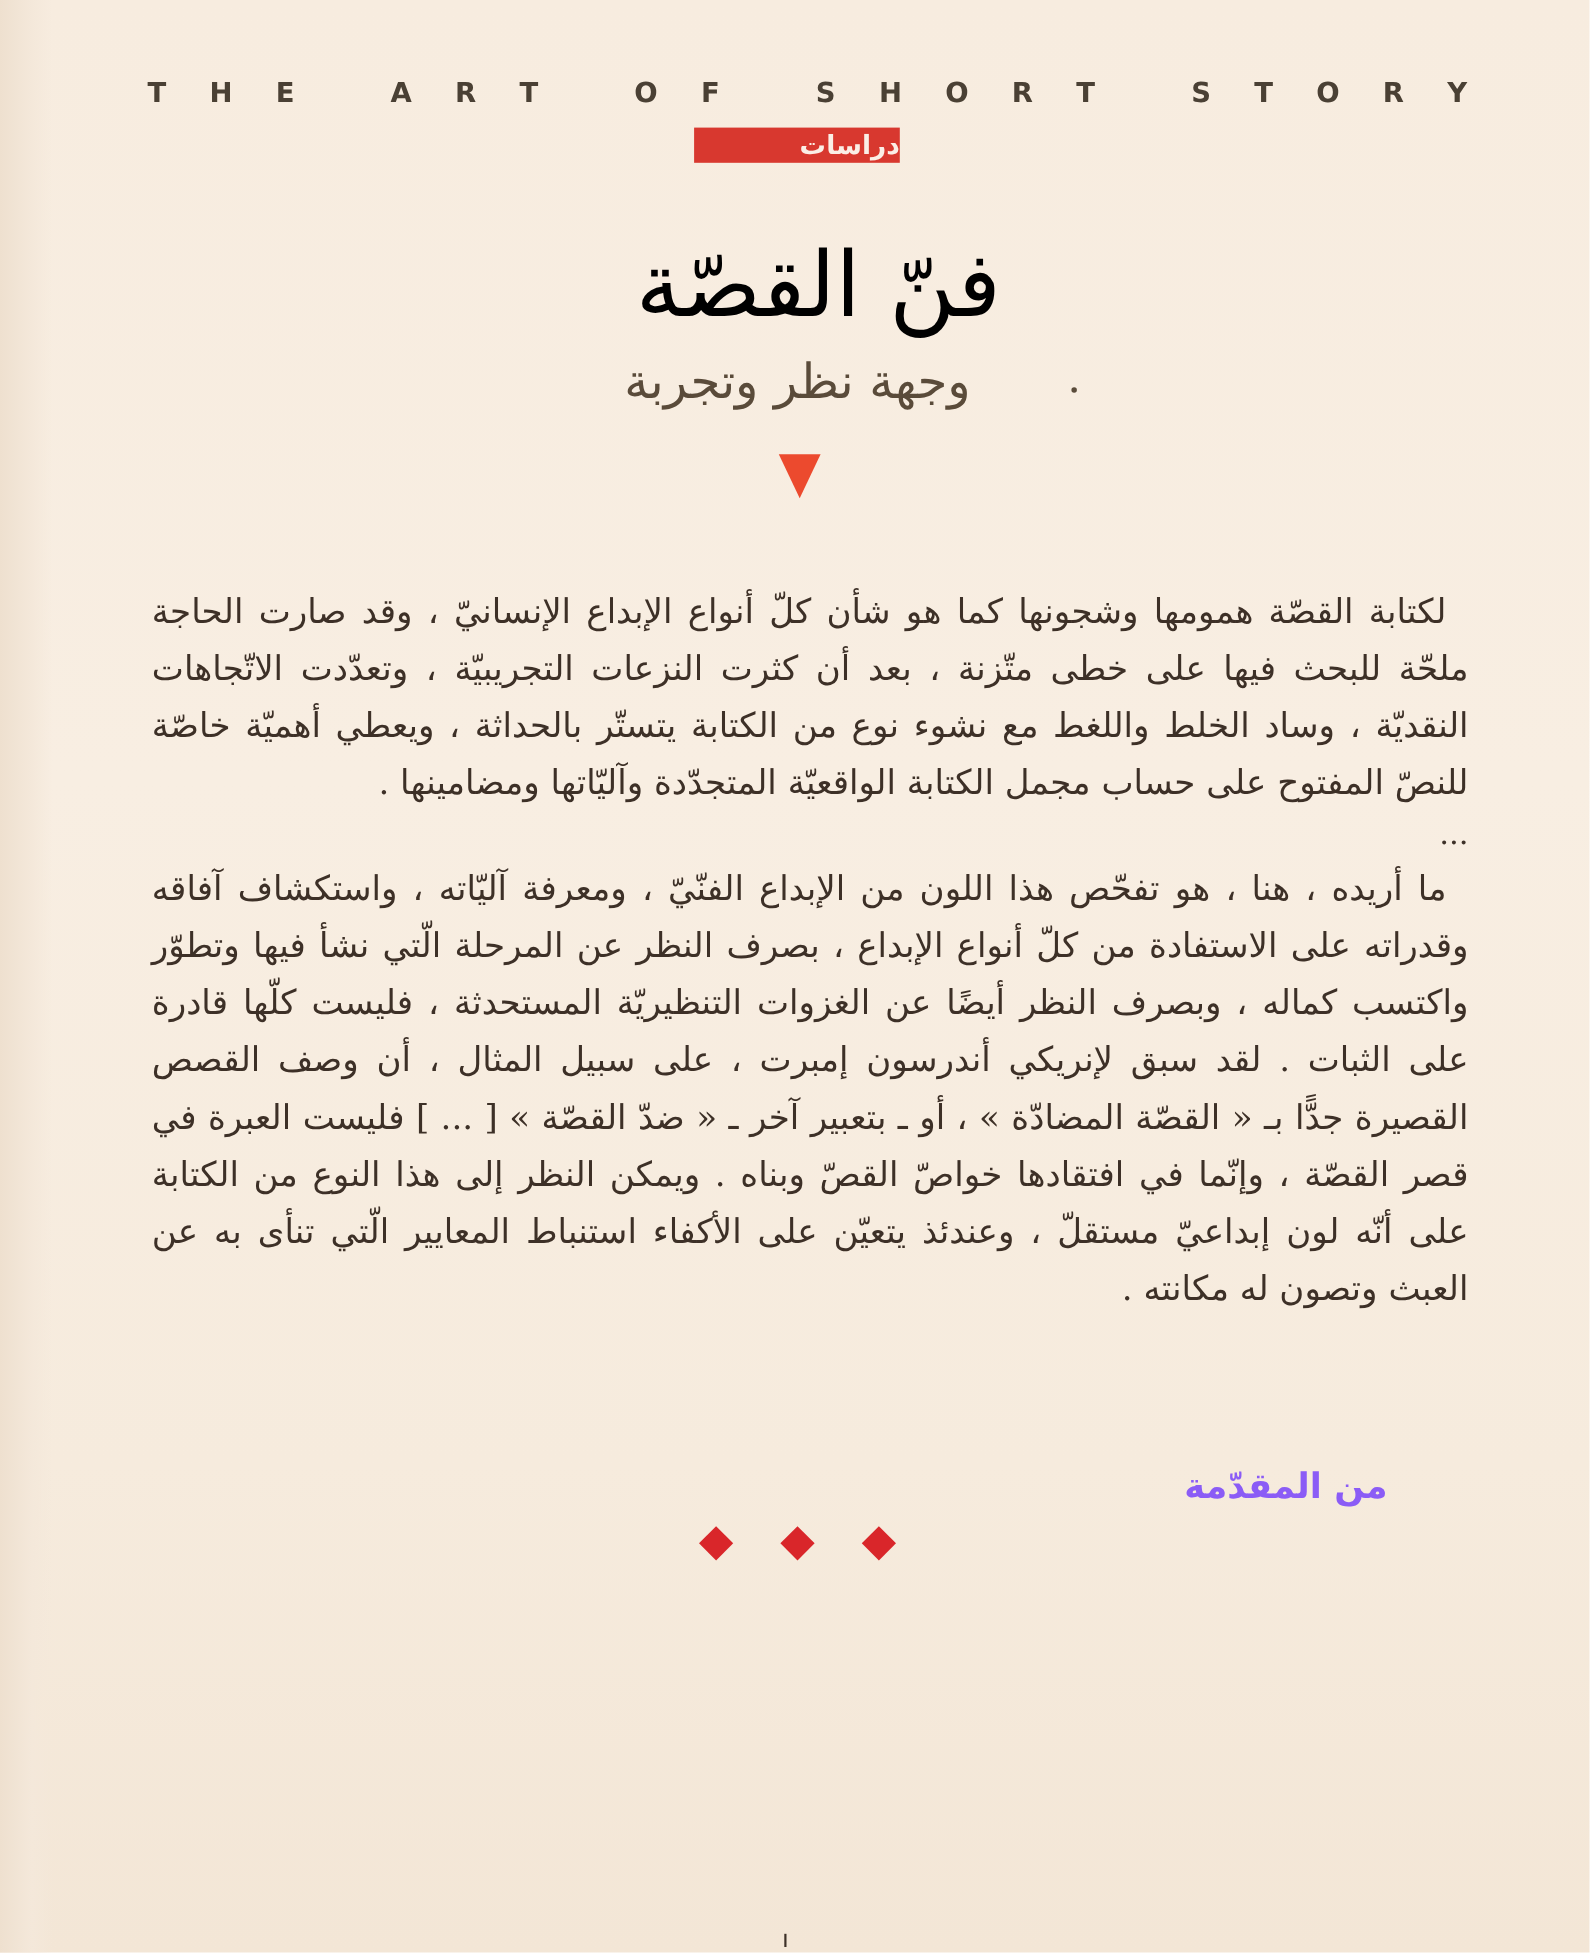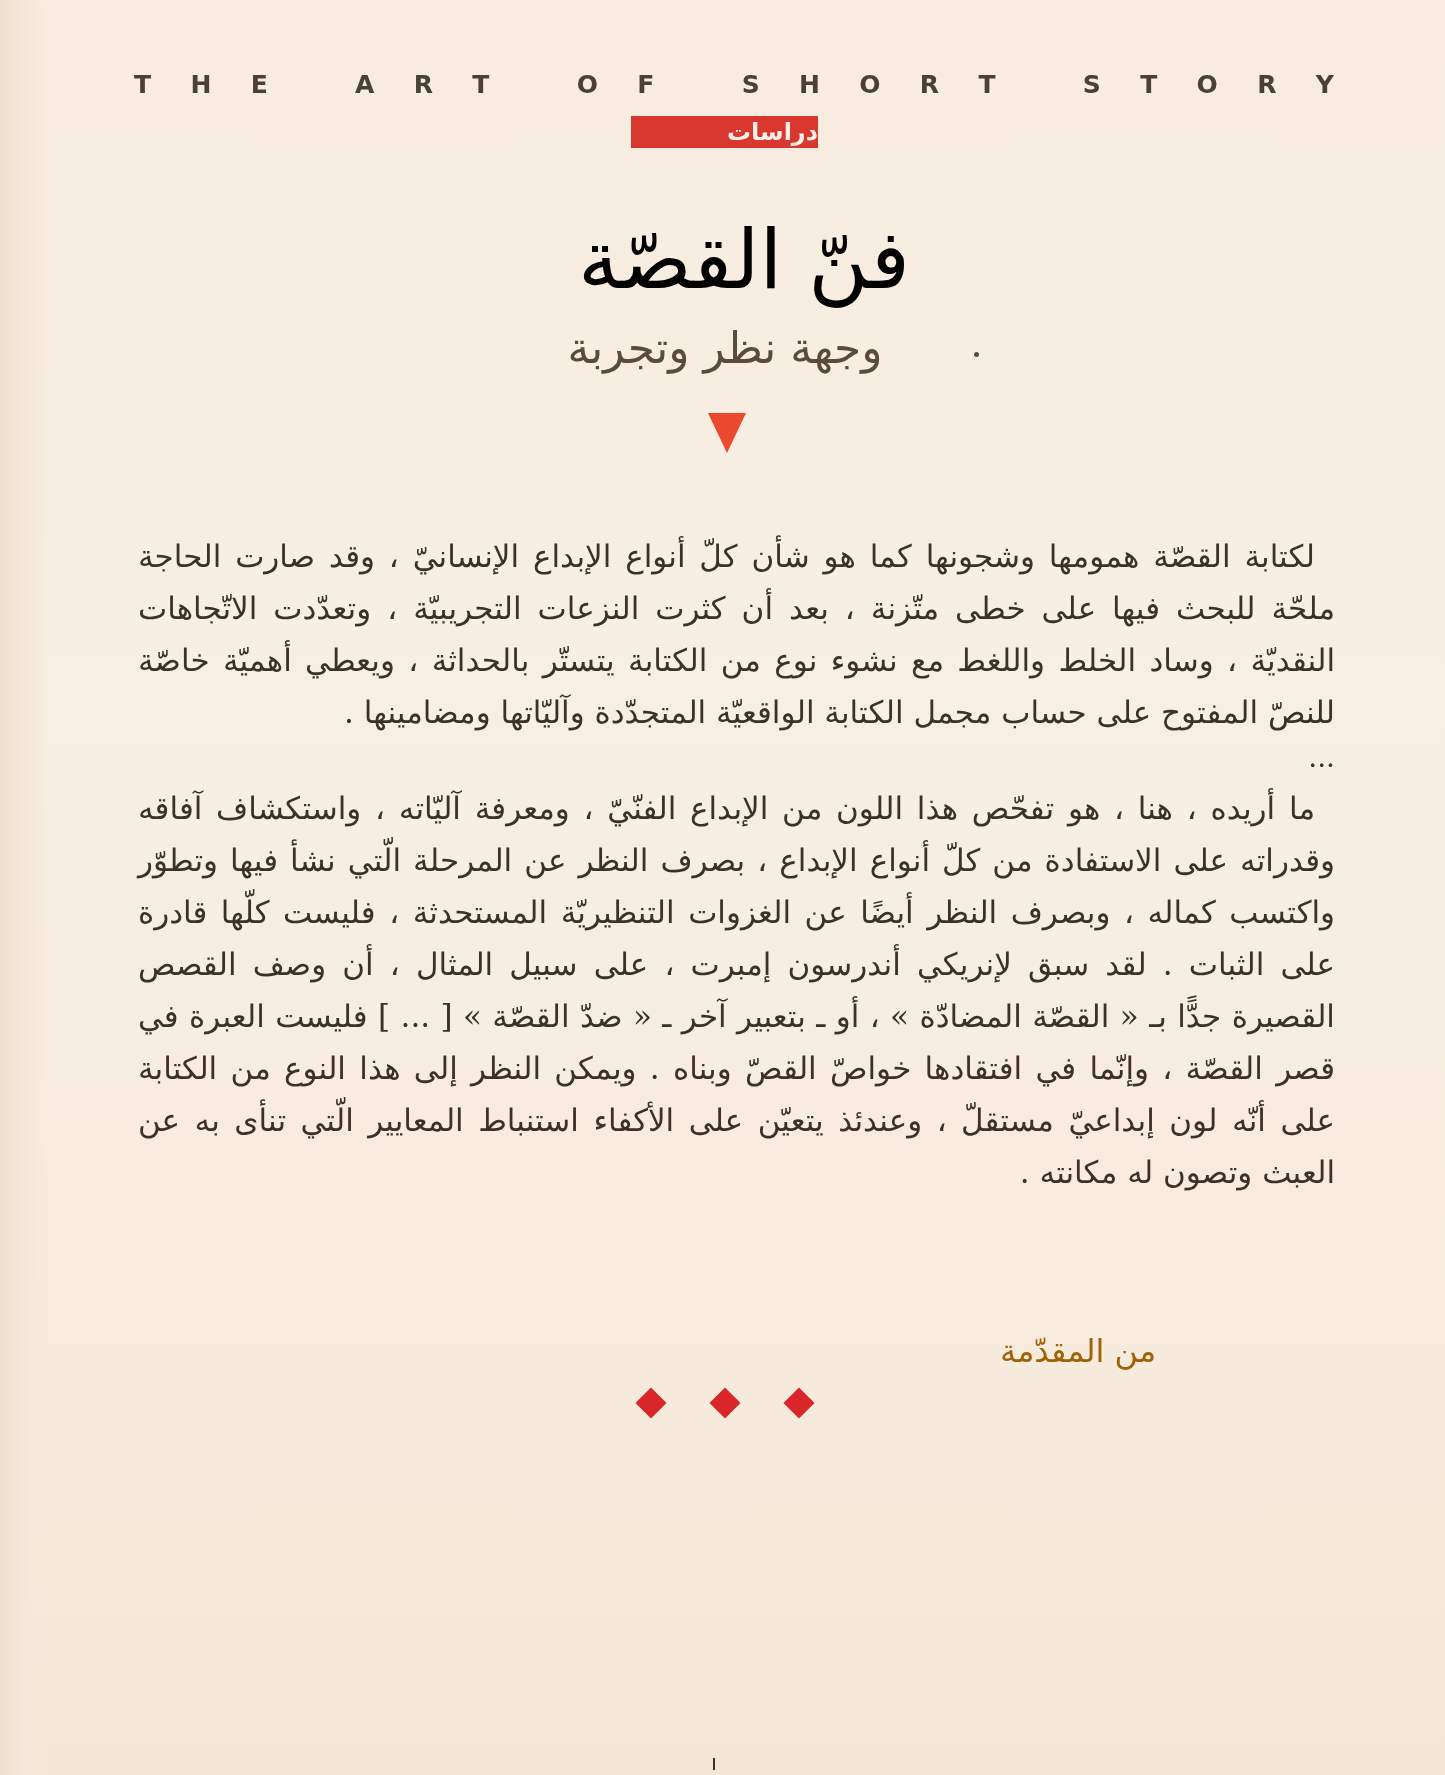--- a/index.html
+++ b/index.html
@@ -119,27 +119,27 @@
       line-height: 40px;
       padding-left: 12px;
       font-size: 28px;
       text-indent: 0 !important;
     }
     .source {
       position: absolute;
       left: 1000px;
       top: 1325px;
       width: 338px;
-      text-align: left;
-      direction: rtl;
-      font-family: "DejaVu Sans", sans-serif;
-      font-weight: normal;
+      text-align: center;
+      direction: rtl;
+      font-family: "DejaVu Sans", sans-serif;
+      font-weight: bold;
       font-size: 32px;
       line-height: 52px;
-      color: #a16207;
+      color: #8b5cf6;
     }
     .ornament {
       position: absolute;
       left: 640px;
       top: 1392px;
       width: 170px;
       display: flex;
       justify-content: space-between;
     }
     .diamond {

